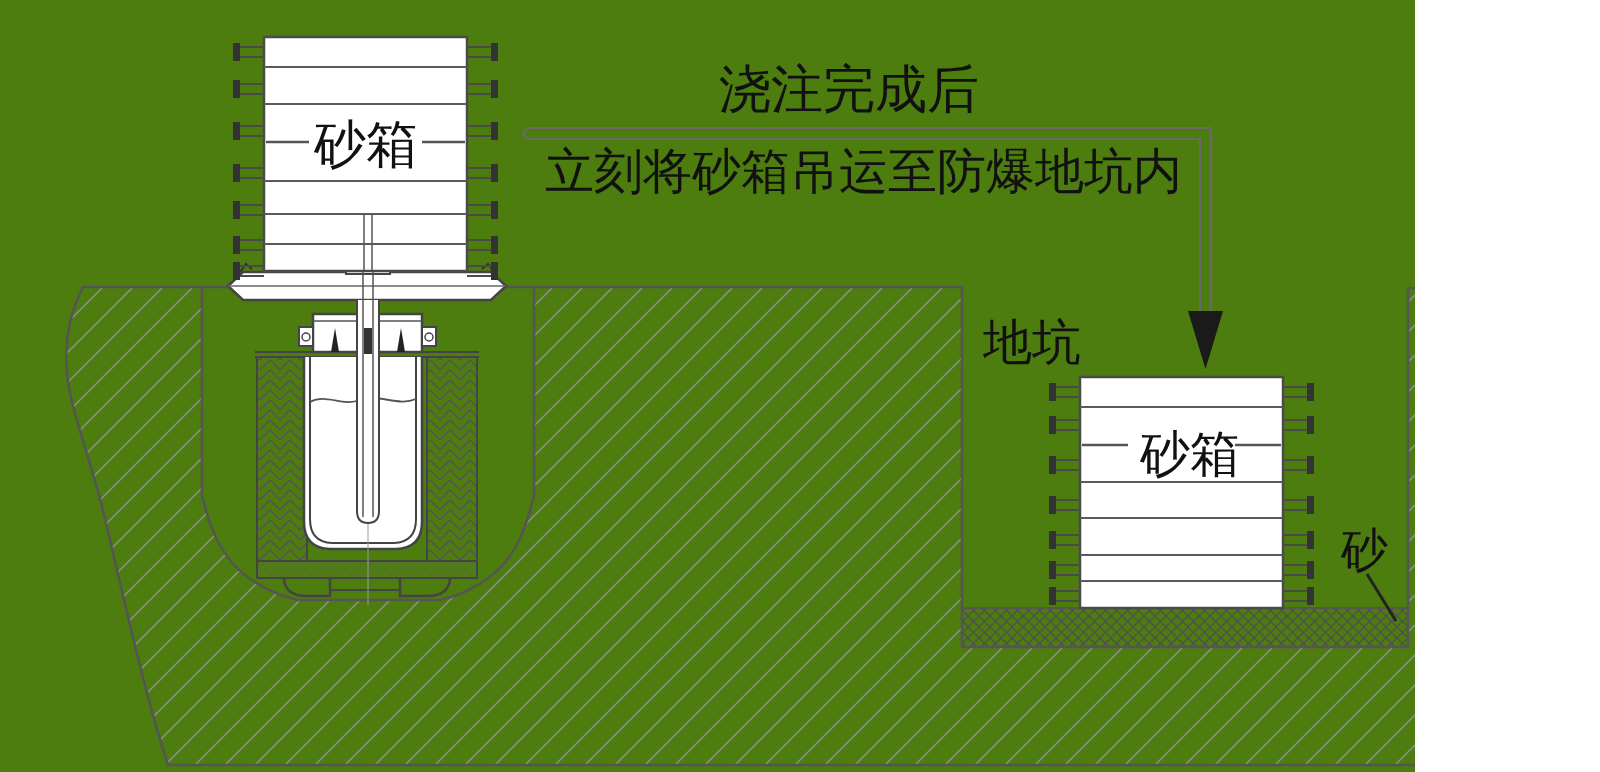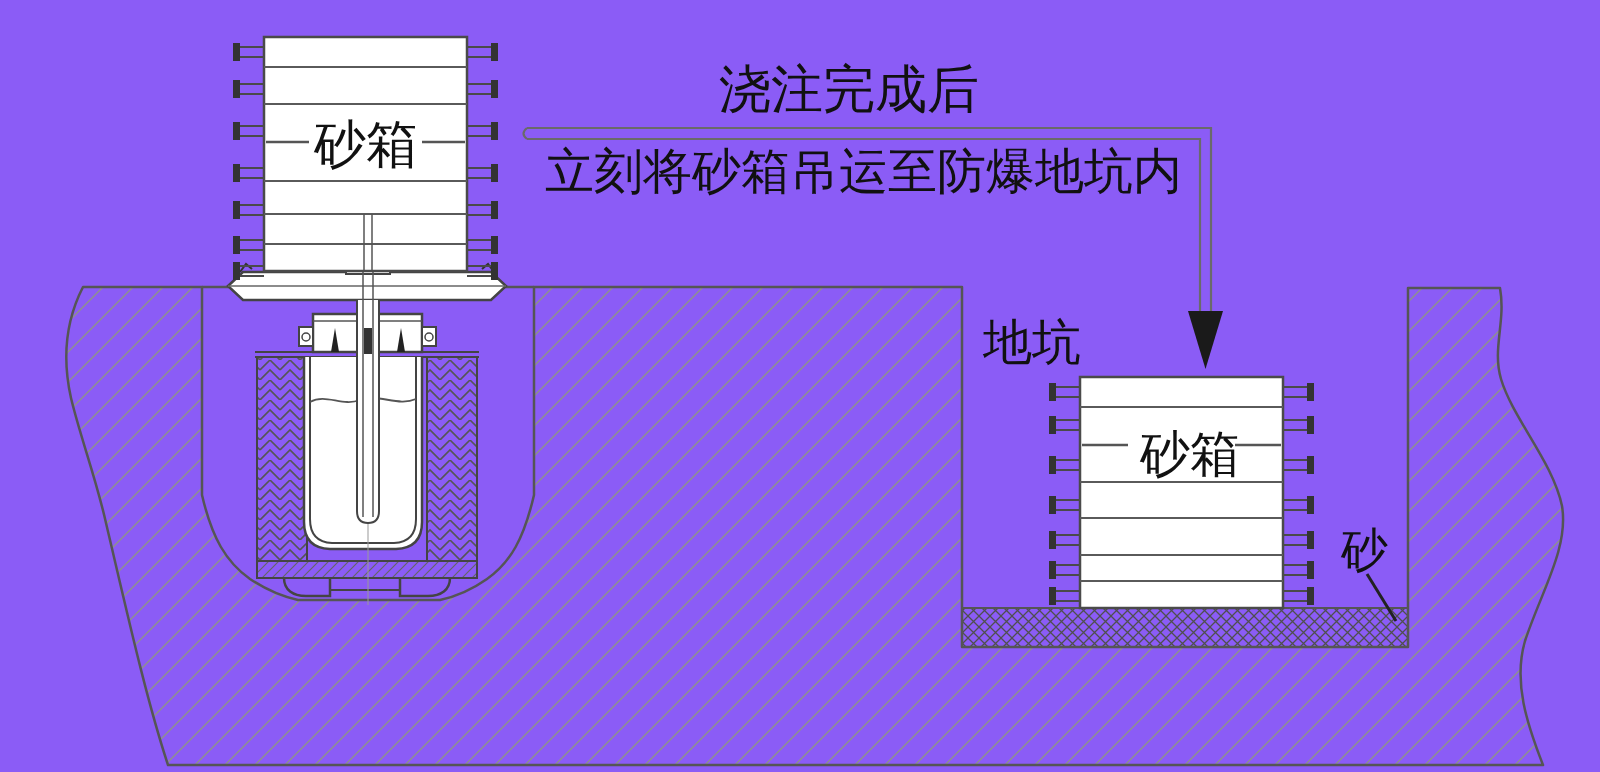--- a/index.html
+++ b/index.html
@@ -1,17 +1,17 @@
 <!DOCTYPE html>
 <html><head>
 <meta charset="utf-8">
 <style>
   html,body{margin:0;padding:0;background:#ffffff;}
   .stage{
-    position:relative;width:1600px;height:772px;background:#8b5cf6;overflow:hidden;
+    position:relative;width:1415px;height:772px;background:#4d7c0f;overflow:hidden;
     font-family:"DejaVu Serif","Liberation Serif",serif;
     text-align:right;
   }
   svg{display:block;}
   .cjk{
     font-family:"DejaVu Serif","Liberation Serif",serif;
     fill:#111111;
   }
 </style>
 </head>

